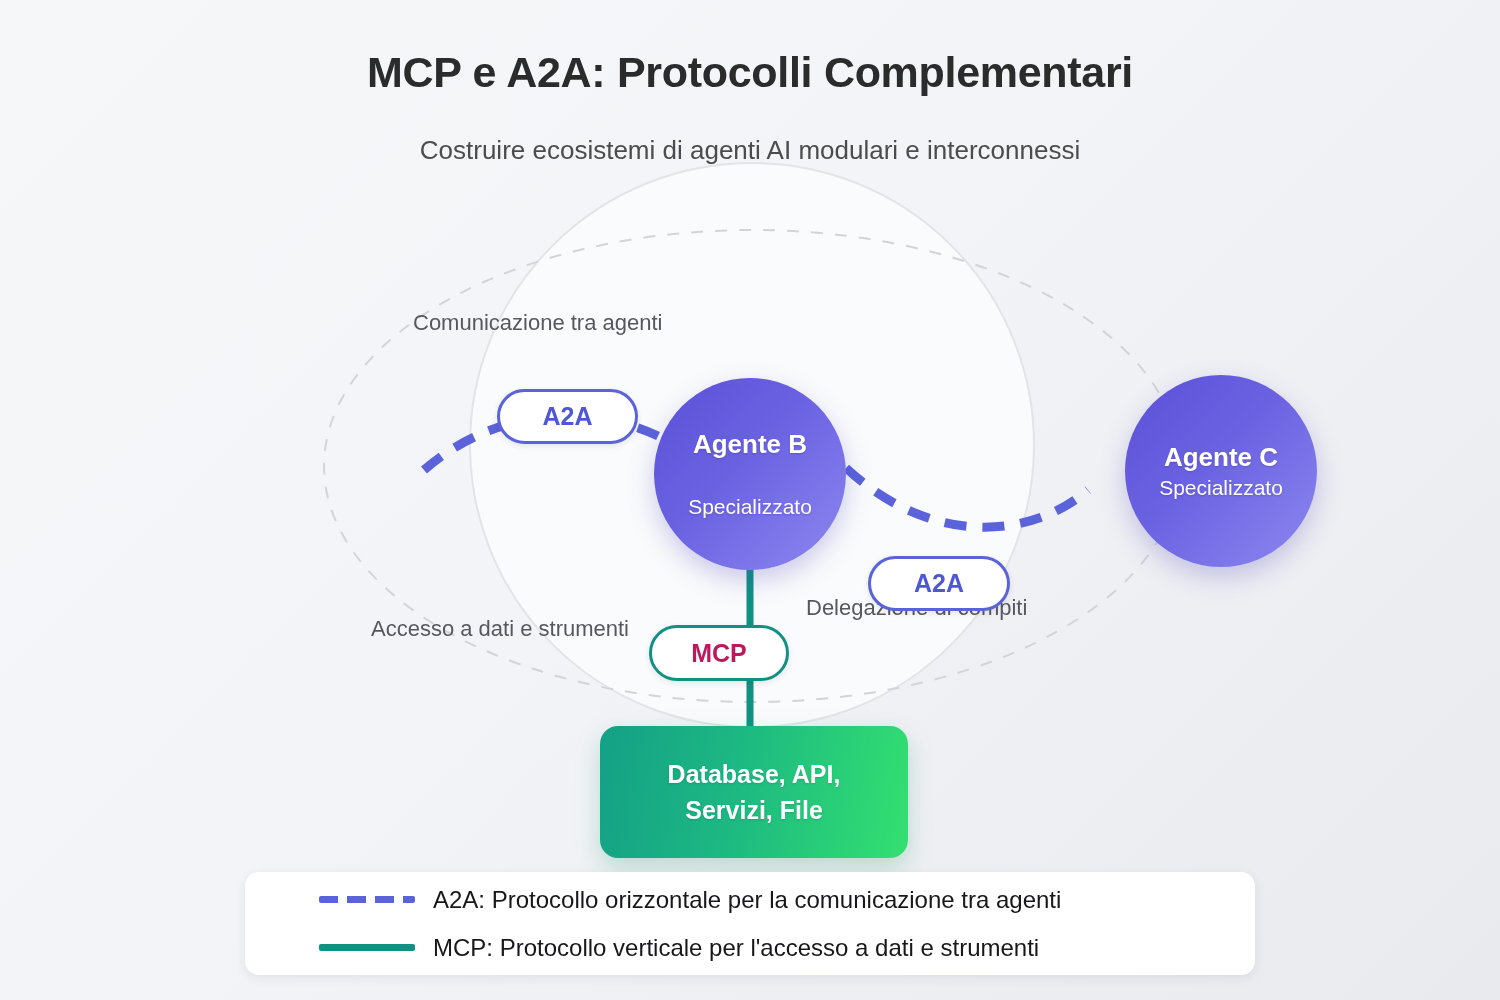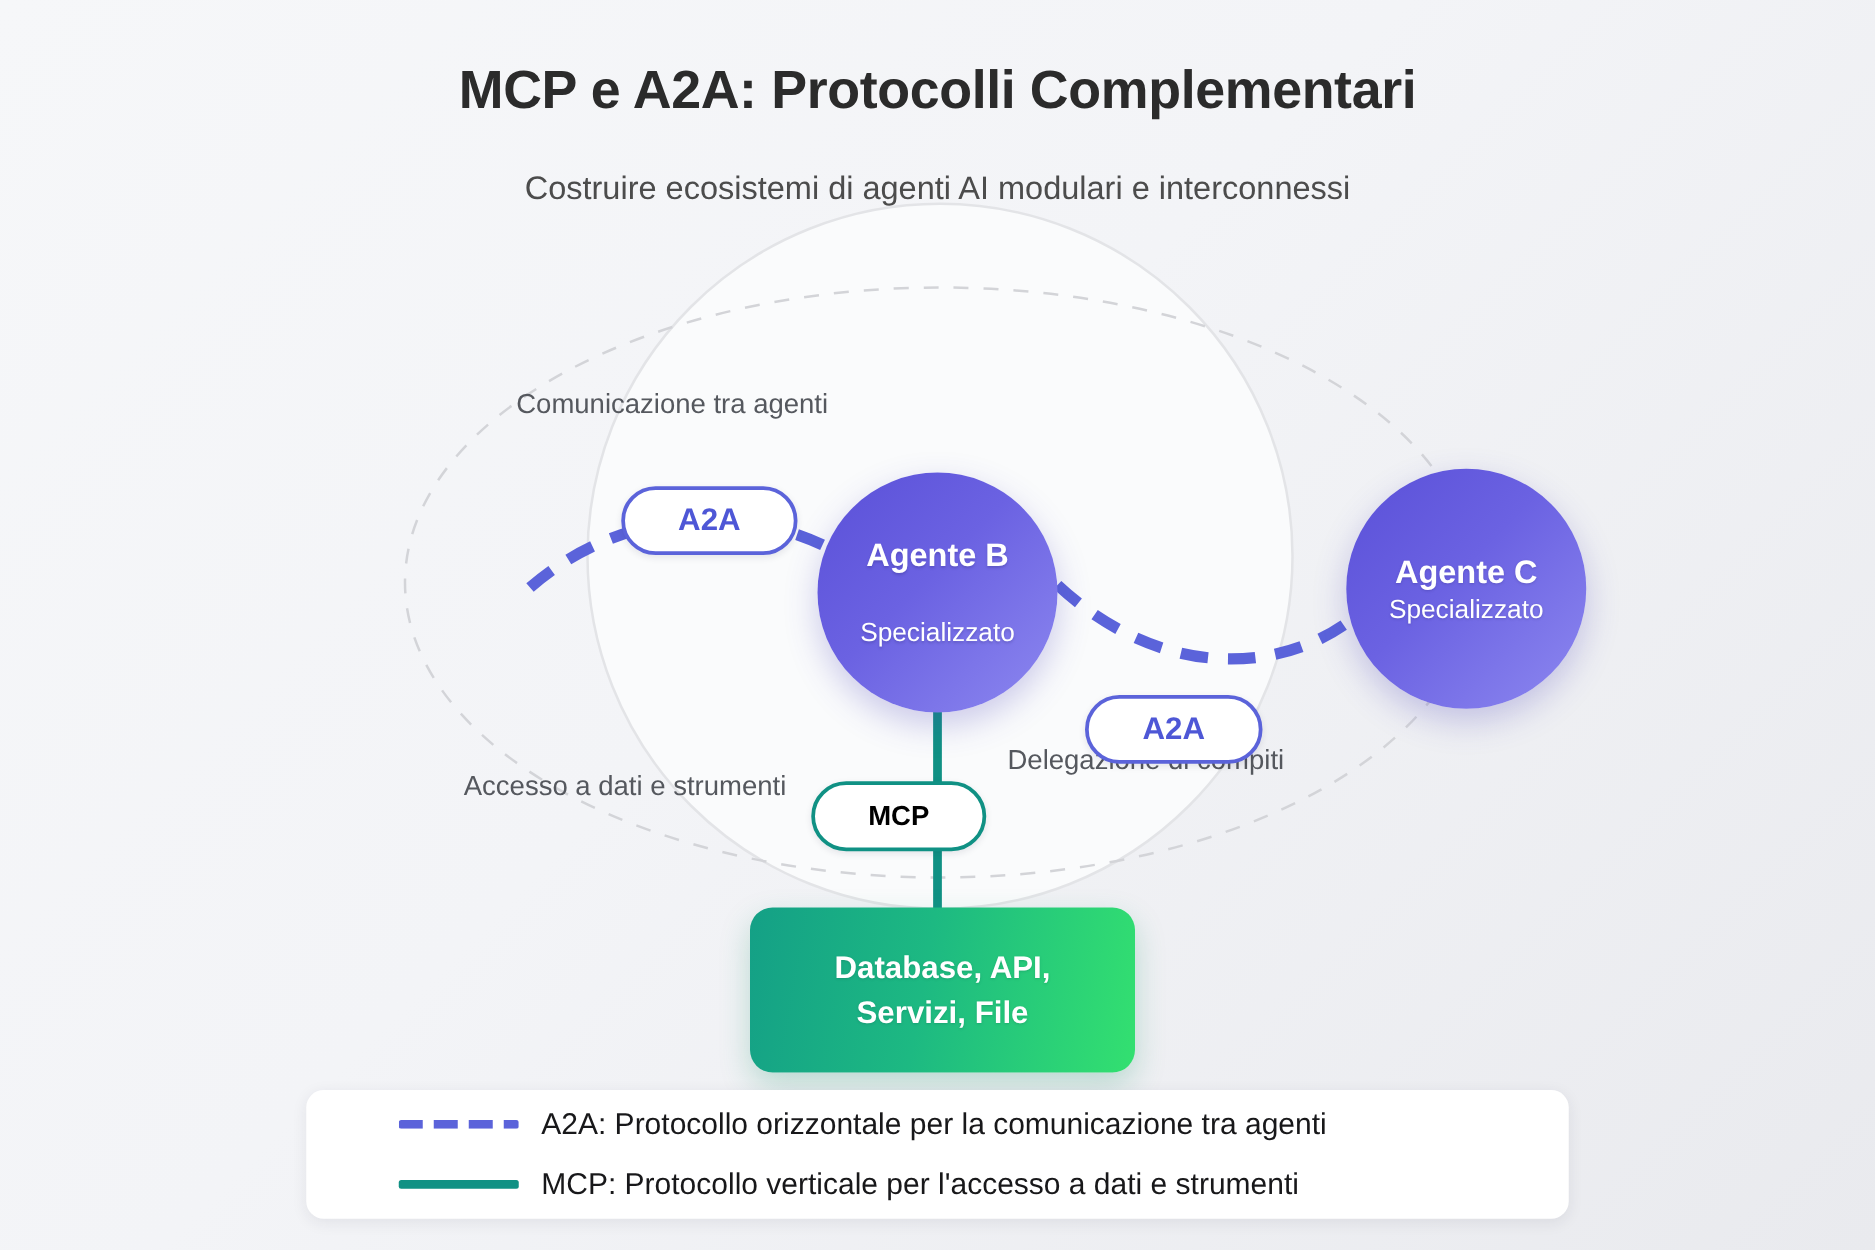--- a/index.html
+++ b/index.html
@@ -63,42 +63,42 @@
   }
   .agent .a-role {
     font-size: 21px;
     font-weight: normal;
     margin-top: 5px;
     line-height: 1.1;
     text-shadow: 0 1px 2px rgba(40,35,110,0.25);
   }
   #agent-a { left: 233px; top: 369px; width: 194px; height: 194px; }
   #agent-b { left: 654px; top: 378px; width: 192px; height: 192px; gap: 32px; }
-  #agent-c { left: 1077px; top: 375px; width: 192px; height: 192px; }
+  #agent-c { left: 1125px; top: 375px; width: 192px; height: 192px; }
 
   
   .badge {
     position: absolute;
     background: #ffffff;
     display: flex;
     align-items: center;
     justify-content: center;
     font-weight: bold;
     border-radius: 999px;
     box-shadow: 0 2px 6px rgba(30,30,60,0.10);
   }
   .badge.a2a {
     border: 3px solid #5b63da;
     color: #4e57d6;
     font-size: 25px;
   }
   .badge.mcp {
     border: 3px solid #109184;
-    color: #000000;
-    font-size: 22px;
+    color: #be185d;
+    font-size: 25px;
   }
   #badge-a2a-1 { left: 497px; top: 389px; width: 135px; height: 49px; }
   #badge-a2a-2 { left: 868px; top: 556px; width: 136px; height: 49px; }
   #badge-mcp   { left: 649px; top: 625px; width: 134px; height: 50px; }
 
   
   .caption {
     position: absolute;
     color: #55585e;
     font-size: 22px;

